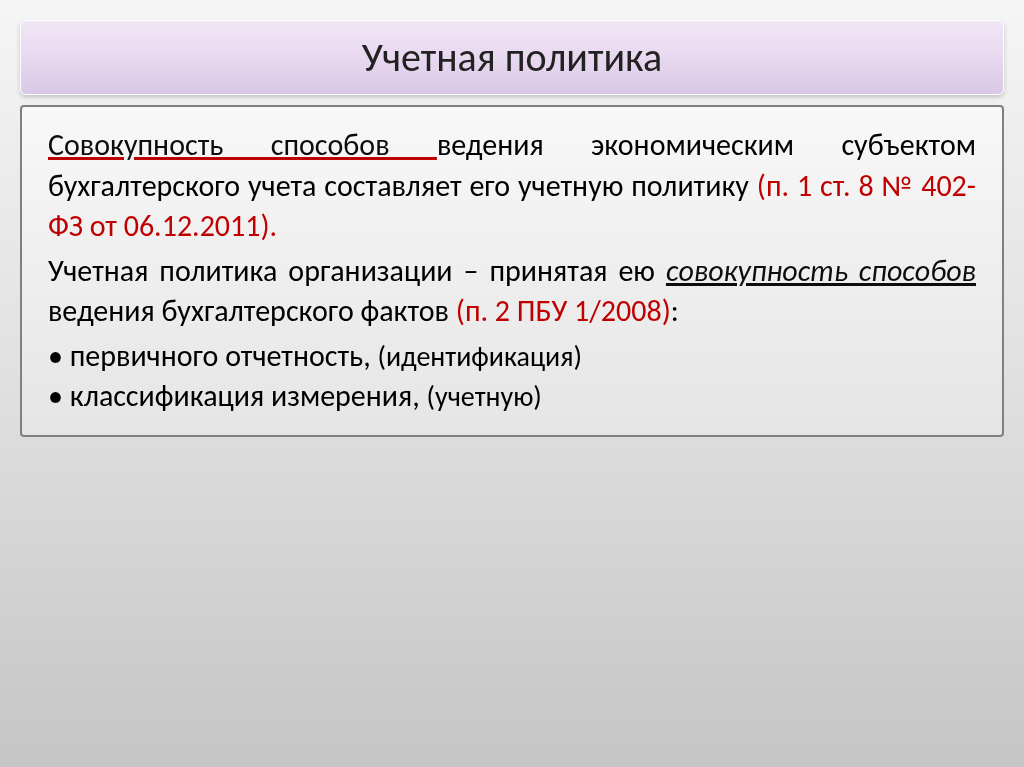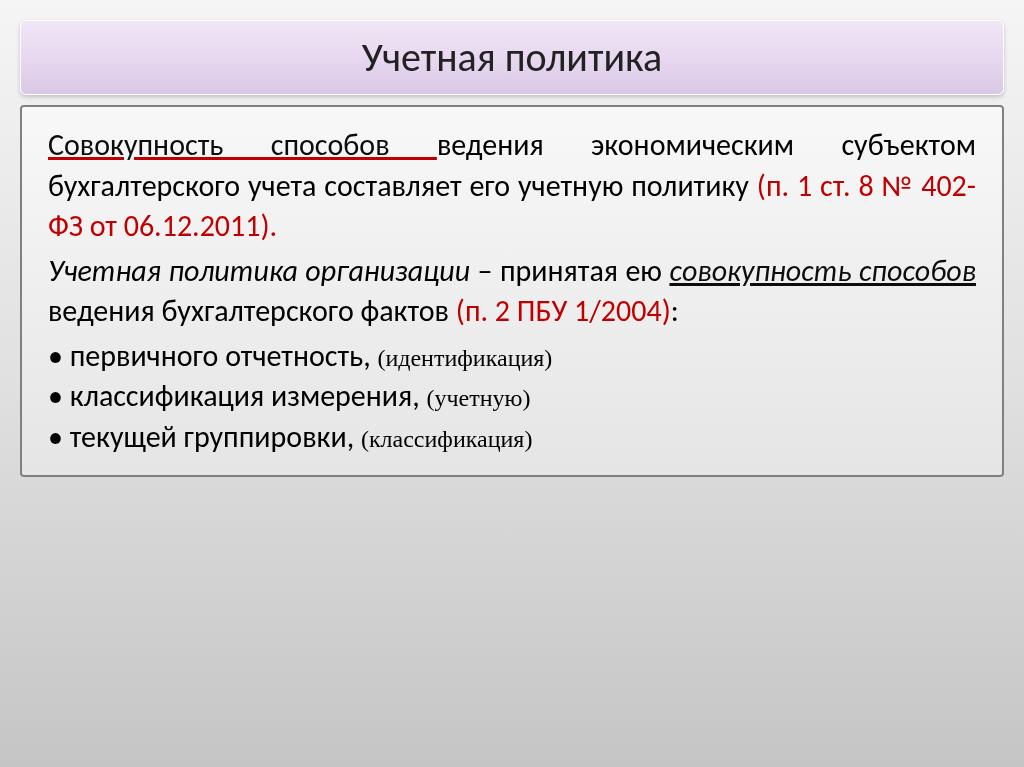--- a/index.html
+++ b/index.html
@@ -41,54 +41,49 @@
     }
     .underlined-red {
       color: #0d0d0d;
       text-decoration: underline;
       text-decoration-color: #c00000;
     }
     .red-text {
       color: #c00000;
     }
     .italic {
-      font-style: italic;
     }
     .underlined-brown {
       color: #0d0d0d;
       text-decoration: underline;
       font-style: italic;
     }
     .bullet-row {
       text-align: left;
     }
     .small-note {
-      font-size: 24px;
-      font-family: Liberation Serif, serif;
+      font-size: 28px;
     }
     .para {
       margin-bottom: 4px;
     }
   </style>
 </head>
 <body>
 
 <div class="title-bar">
   <h1>Учетная политика</h1>
 </div>
 
 <div class="content-box">
   <div class="para">
     <span class="underlined-red">Совокупность способов </span><span>ведения экономическим субъектом бухгалтерского учета составляет его учетную политику </span><span class="red-text">(п. 1 ст. 8 № 402-ФЗ от 06.12.2011).</span>
   </div>
   <div class="para">
-    <span class="italic">Учетная политика организации</span><span> – принятая ею </span><span class="underlined-brown">совокупность способов</span><span> ведения бухгалтерского фактов </span><span class="red-text">(п. 2 ПБУ 1/2004)</span><span>:</span>
+    <span class="italic">Учетная политика организации</span><span> – принятая ею </span><span class="underlined-brown">совокупность способов</span><span> ведения бухгалтерского фактов </span><span class="red-text">(п. 2 ПБУ 1/2008)</span><span>:</span>
   </div>
   <div class="bullet-row">
     <span>• первичного отчетность, </span><span class="small-note">(идентификация)</span>
   </div>
   <div class="bullet-row">
     <span>• классификация измерения, </span><span class="small-note">(учетную)</span>
   </div>
-  <div class="bullet-row">
-    <span>• текущей группировки, </span><span class="small-note">(классификация)</span>
-  </div>
 </div>
 
 </body></html>

